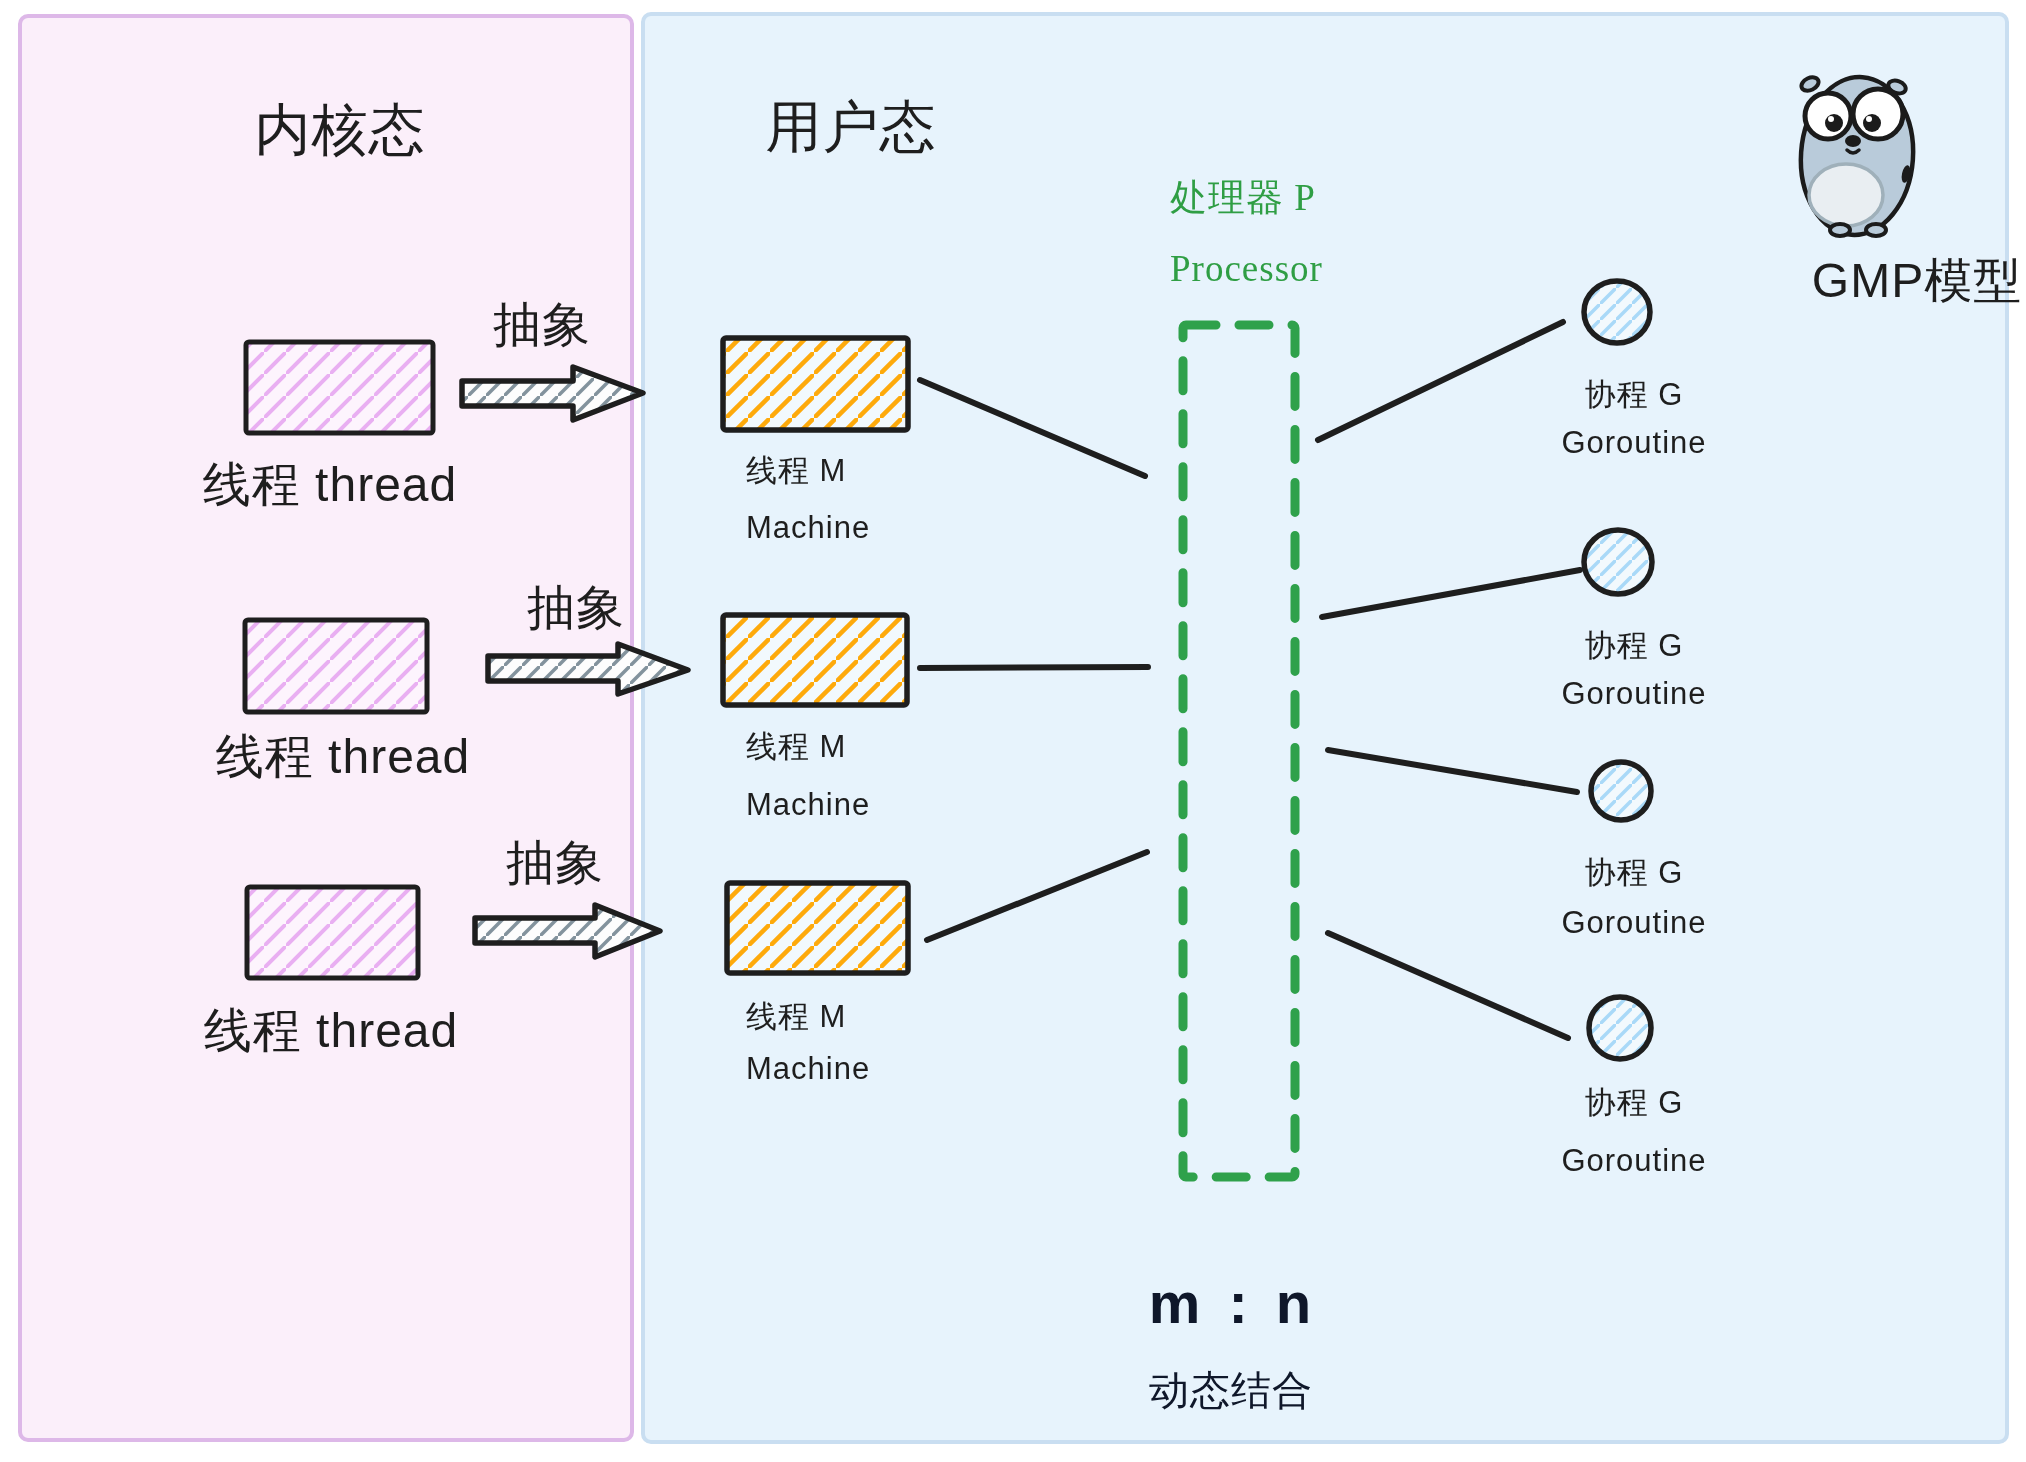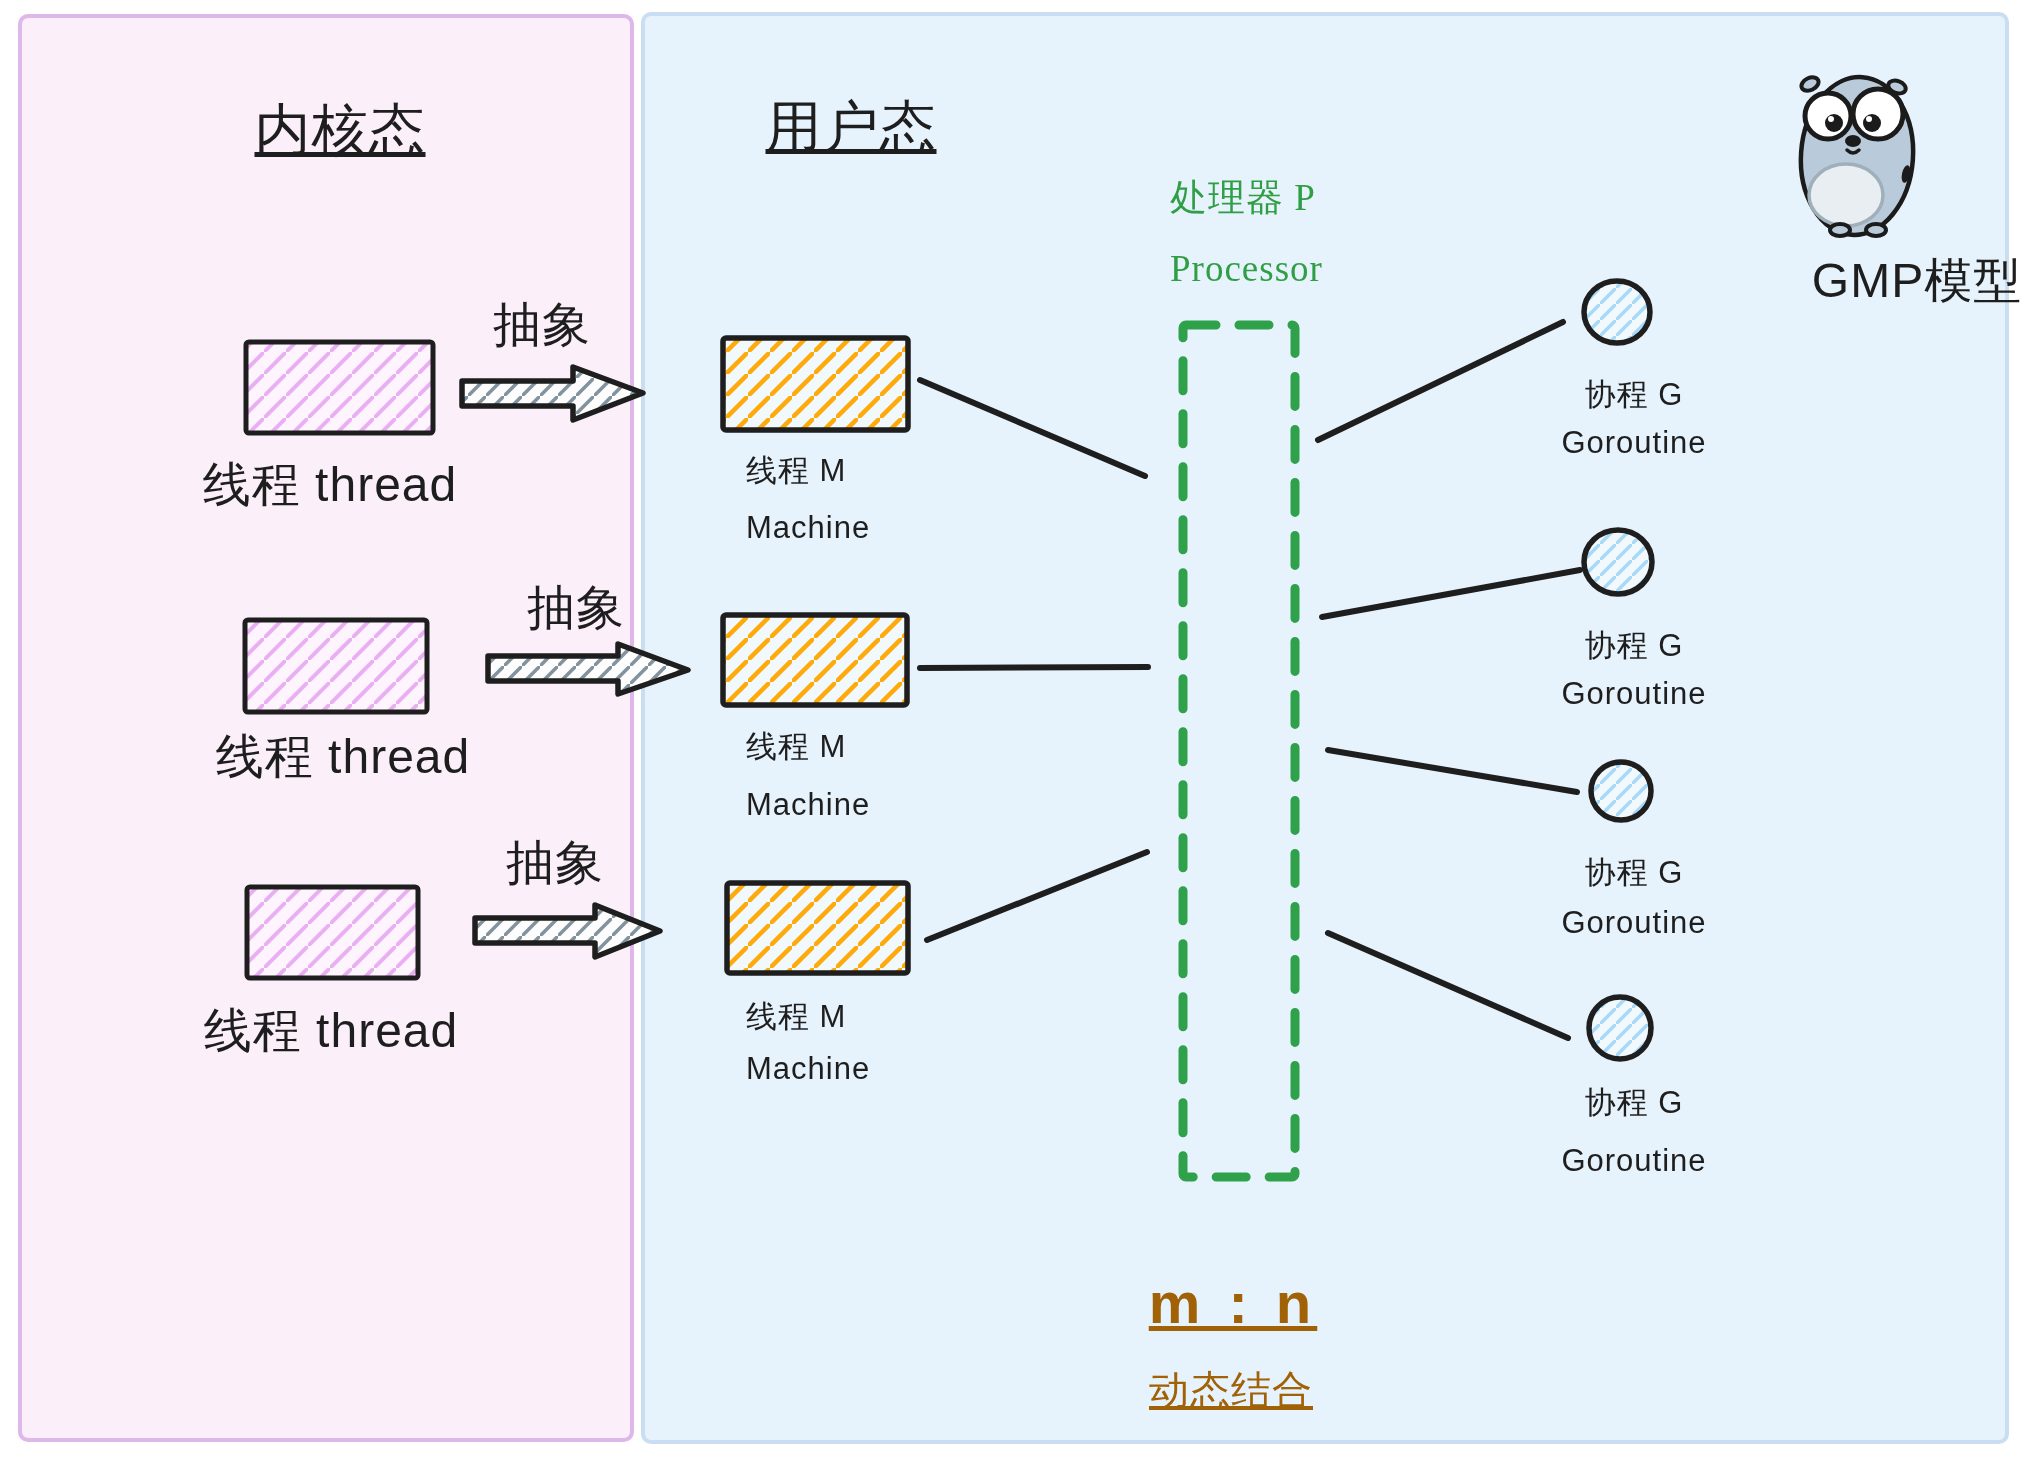--- a/index.html
+++ b/index.html
@@ -13,28 +13,28 @@
   .stage svg{position:absolute;left:0;top:0;}
   .lbl{
     position:absolute;
     transform:translate(-50%,-50%);
     white-space:nowrap;
     color:#1e1e1e;
     line-height:1;
     letter-spacing:1px;
   }
   .lbl.left{transform:translate(0,-50%);}
-  .s56{font-size:56px;text-decoration:underline;}
+  .s56{font-size:56px;}
   .s50{font-size:40px;}
   .s48{font-size:48px;margin-left:24px;}
   .s40{font-size:48px;}
   .s38{font-size:31px;}
   .s37{font-size:37px;font-family:Liberation Serif, serif;}
   .green{color:#2f9e44;}
-  .red{color:#a16207;text-decoration:underline;}
+  .red{color:#0f172a;}
   .ratio{font-size:58px;font-weight:bold;letter-spacing:6px;}
 </style>
 </head>
 <body>
 
 <div class="stage">
 
   <svg width="2026" height="1462" viewBox="0 0 2026 1462">
     <defs>
       <pattern id="hatchPink" patternUnits="userSpaceOnUse" width="22" height="22">

